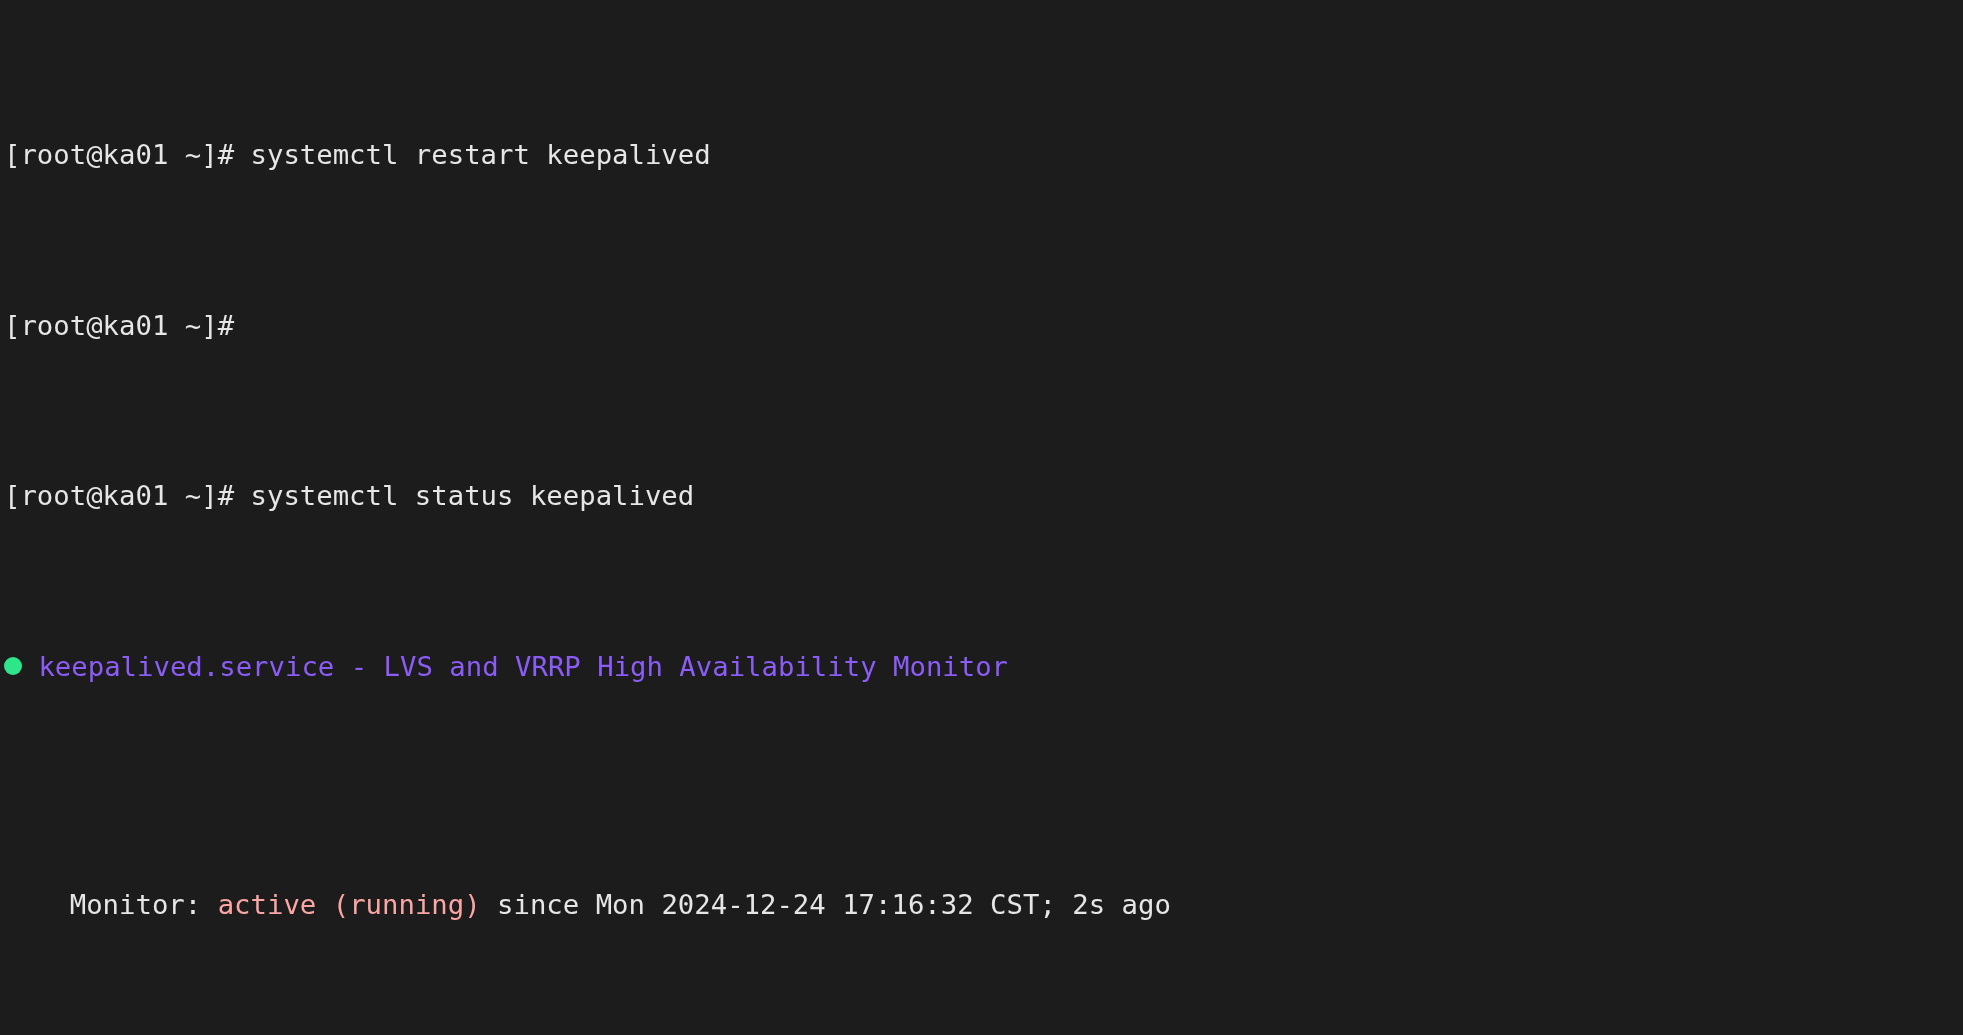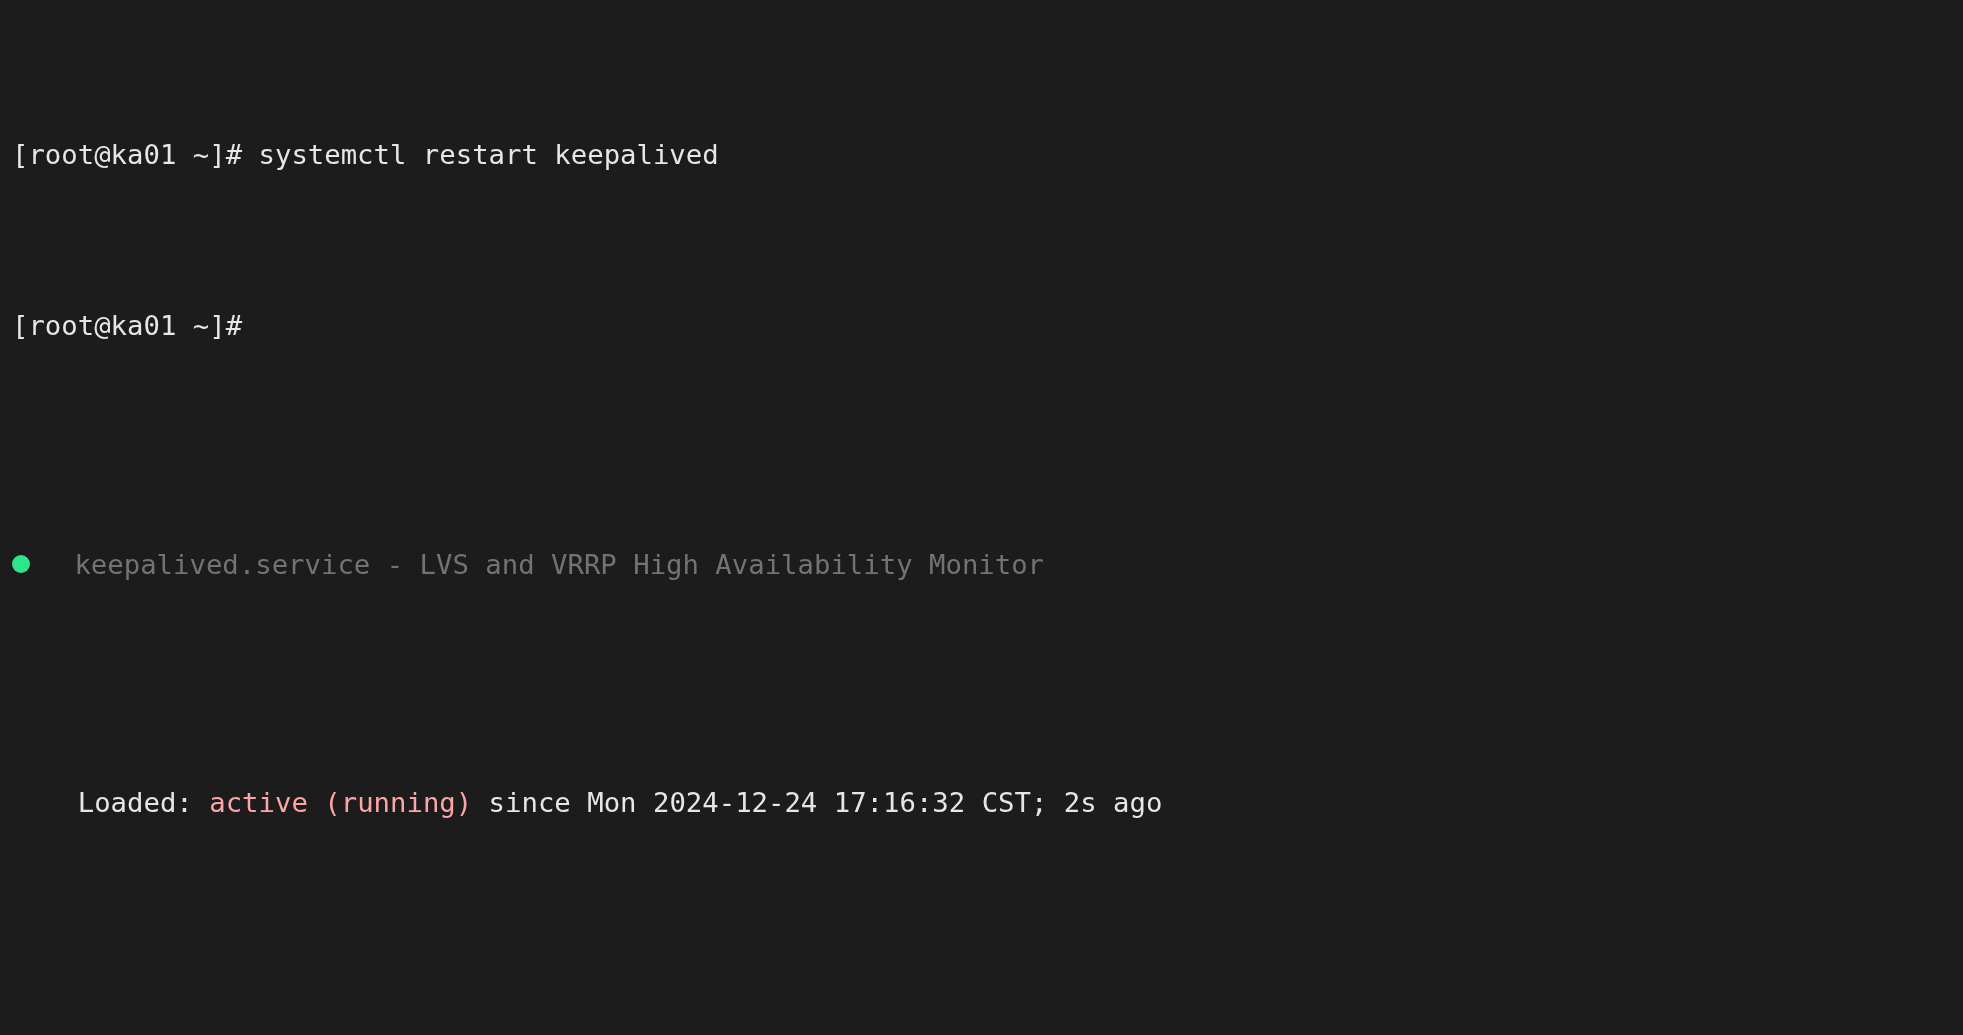--- a/index.html
+++ b/index.html
@@ -16,34 +16,34 @@
   }
   #terminal {
     width: 1963px;
     height: 1035px;
     background: #1c1c1c;
     color: #e6e6e6;
     font-family: "DejaVu Sans Mono", "Liberation Mono", monospace;
     font-size: 27.3px;
     line-height: 34.1px;
     letter-spacing: 0px;
-    padding: 2px 0 0 12px;
+    padding: 2px 0 0 4px;
     box-sizing: border-box;
     white-space: pre;
     overflow: hidden;
   }
   .line {
     white-space: pre;
     height: 34.1px;
     display: block;
     position: relative;
   }
   .fg-green   { color: #fca5a5; }
   .fg-yellow  { color: #e6e62e; }
-  .fg-bright  { color: #737373; margin-left: 28px; }
+  .fg-bright  { color: #8b5cf6; }
 
   .dot {
     display: inline-block;
     width: 18px;
     height: 18px;
     border-radius: 50%;
     background: #2ee68a;
     vertical-align: middle;
     position: relative;
     top: -2px;
@@ -54,28 +54,29 @@
 
 <div id="terminal">
 
   
   <div class="line"><span>[root@ka01 ~]#</span><span> </span><span>systemctl restart keepalived</span></div>
 
   
   <div class="line"><span>[root@ka01 ~]#</span></div>
 
   
+  <div class="line"><span>[root@ka01 ~]#</span><span> </span><span>systemctl status keepalived</span></div>
 
   
   <div class="line"><span class="dot"></span><span> </span><span class="fg-bright">keepalived.service - LVS and VRRP High Availability Monitor</span></div>
 
   
 
   
-  <div class="line"><span>    </span><span>Loaded:</span><span> </span><span class="fg-green">active (running)</span><span> since Mon 2024-12-24 17:16:32 CST; 2s ago</span></div>
+  <div class="line"><span>    </span><span>Monitor:</span><span> </span><span class="fg-green">active (running)</span><span> since Mon 2024-12-24 17:16:32 CST; 2s ago</span></div>
 
   
   
   
   
   
 
   
   
 

